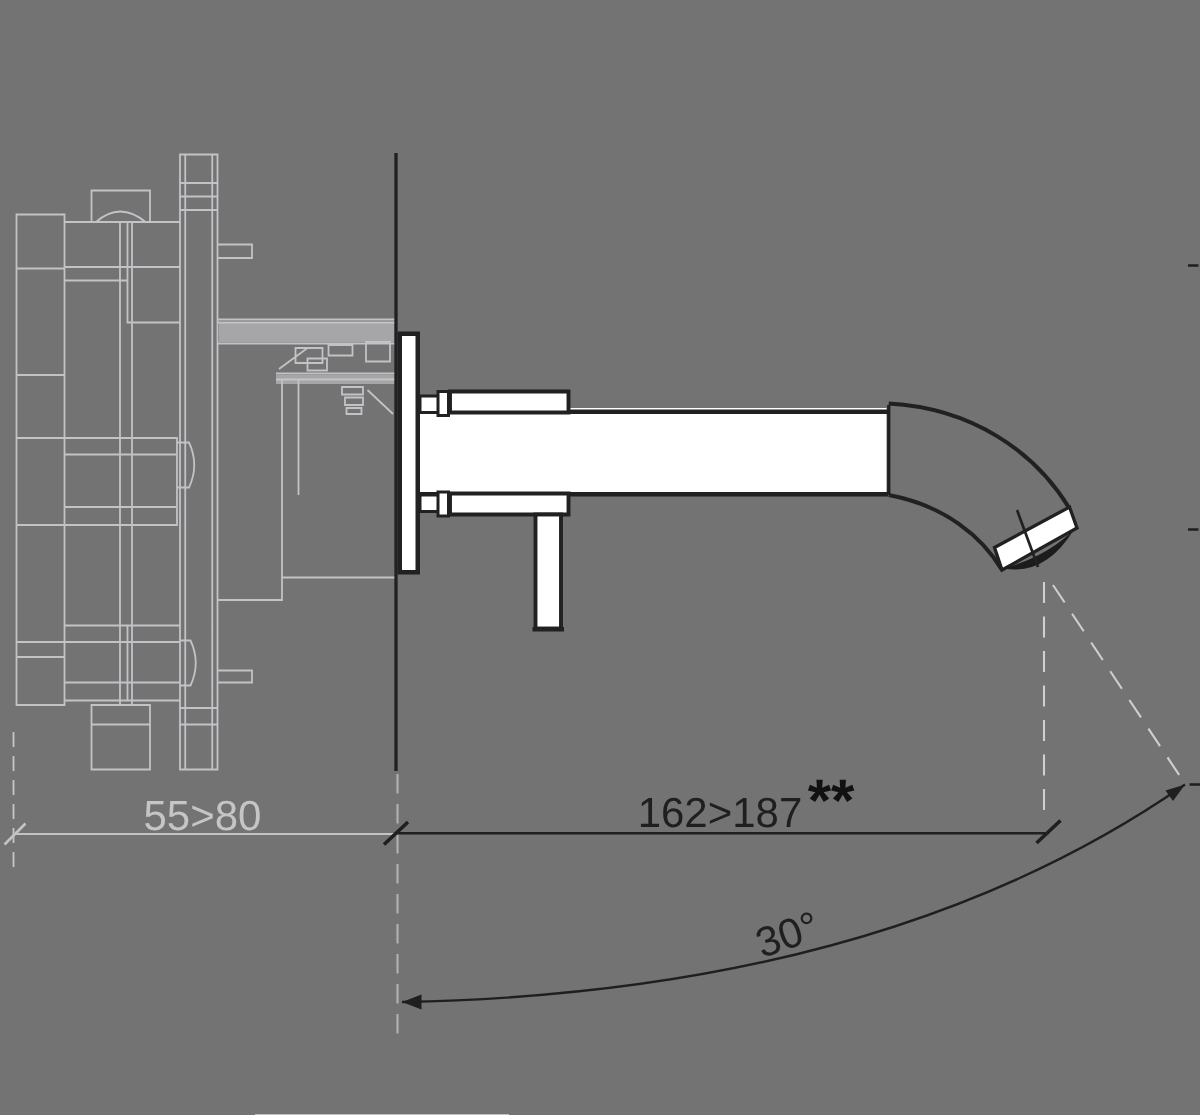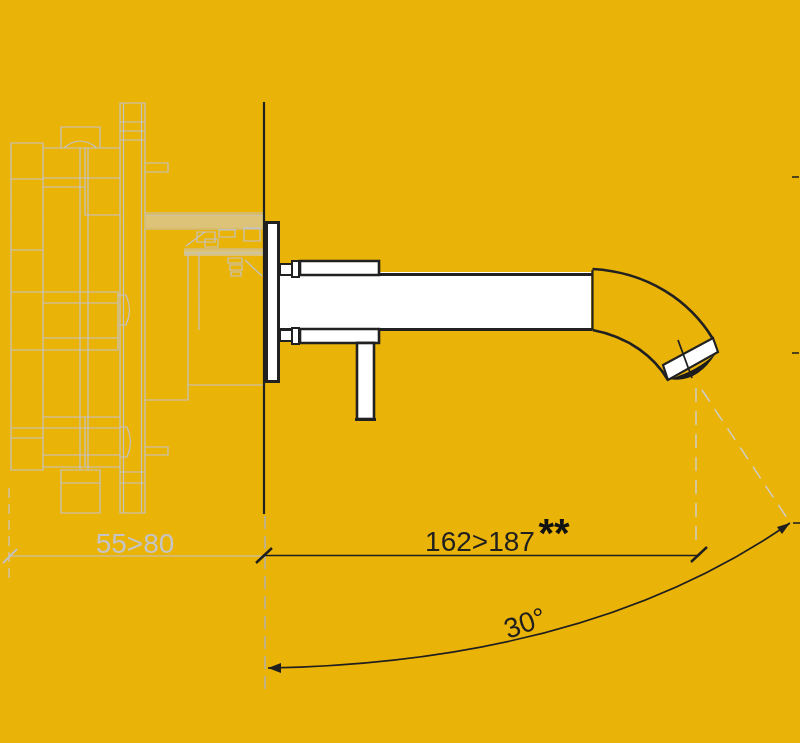--- a/index.html
+++ b/index.html
@@ -1,16 +1,16 @@
 <!DOCTYPE html>
 <html><head>
 <meta charset="utf-8">
 <style>
   html,body{margin:0;padding:0;background:#ffffff;}
-  .stage{position:relative;width:800px;height:743px;background:#eab308;overflow:hidden;
+  .stage{position:relative;width:800px;height:743px;background:#737373;overflow:hidden;
          font-family:"Liberation Sans", sans-serif;}
   svg{display:block;}
   
   .ghost{stroke:#c3c3c7;stroke-width:1.2;fill:none;}
   .ghost-fill{fill:#d0d0d3;opacity:.55;stroke:none;}
   .ghost-dash{stroke:#c6c6c9;stroke-width:1.2;fill:none;stroke-dasharray:10 6;}
   .wall-dash{stroke:#b2b2b6;stroke-width:1.4;fill:none;stroke-dasharray:13 7;}
   .proj-dash{stroke:#cfcfd2;stroke-width:1.4;fill:none;stroke-dasharray:14 9;}
   
   .ink{stroke:#212121;fill:none;}

